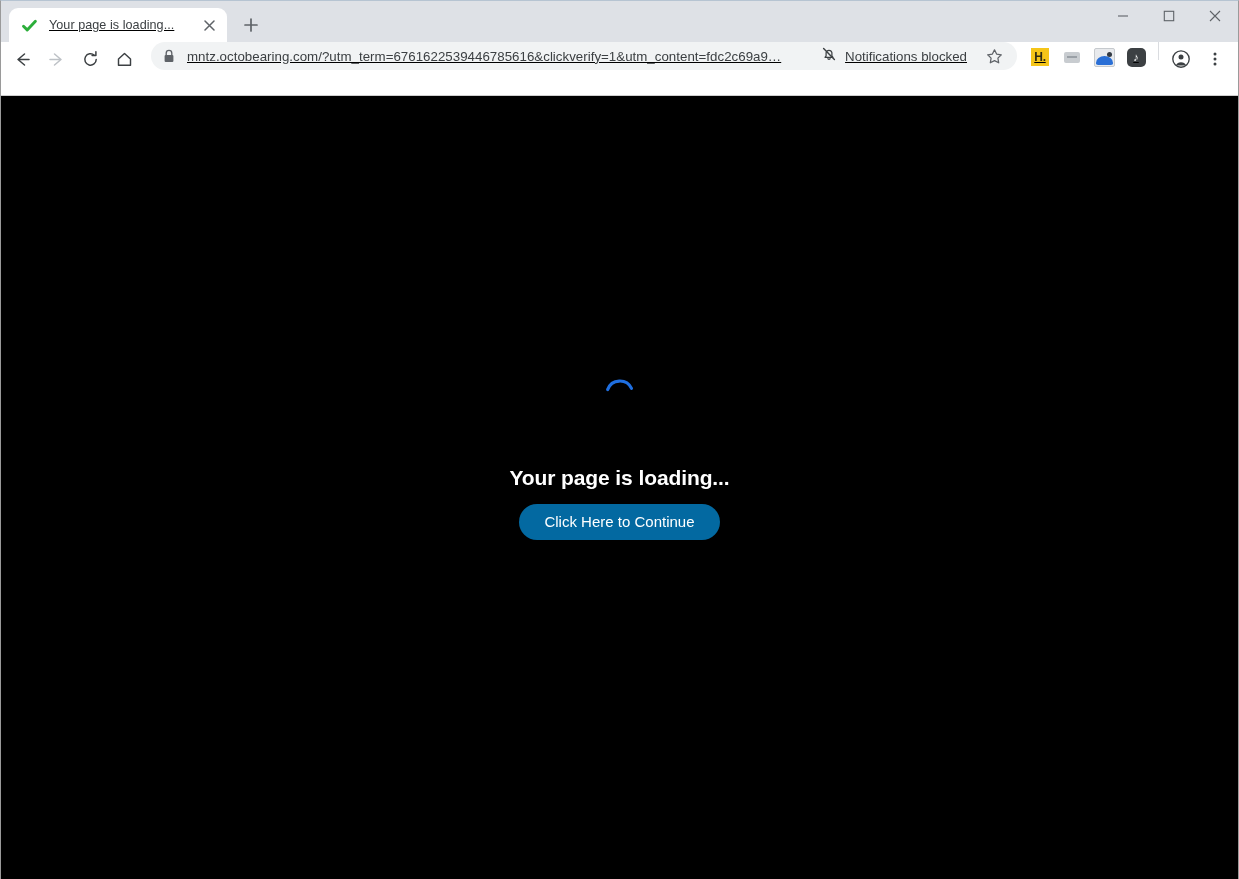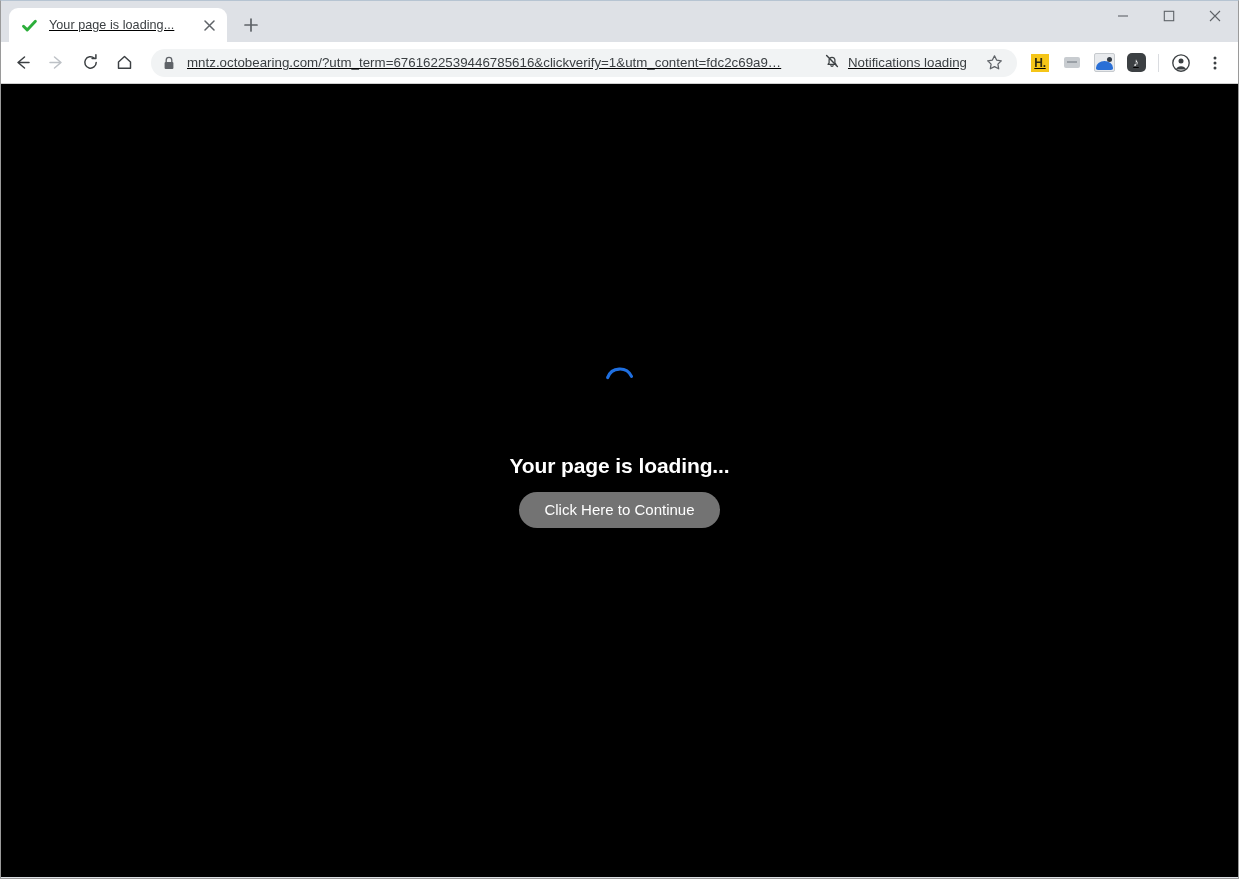--- a/index.html
+++ b/index.html
@@ -107,24 +107,23 @@
     height: 30px;
     display: flex;
     align-items: center;
     justify-content: center;
     cursor: pointer;
   }
 
   
   #toolbar {
     position: relative;
-    height: 42px;
+    height: 54px;
     background: #ffffff;
     display: flex;
-    align-items: center;
     padding: 0 6px 0 4px;
     box-sizing: border-box;
     border-bottom: 1px solid #cfcfcf;
   }
 
   .nav-btn {
     width: 34px;
     height: 34px;
     display: flex;
     align-items: center;
@@ -311,21 +310,21 @@
     font-size: 21px;
     font-weight: bold;
     color: #ffffff;
     margin: 0 0 14px 0;
     letter-spacing: -0.1px;
     font-family: "Liberation Sans", sans-serif;
   }
 
   #continue-button {
     display: inline-block;
-    background: #737373;
+    background: #0369a1;
     color: #ffffff;
     font-size: 15px;
     line-height: 1;
     padding: 10px 25px 11px 25px;
     border: none;
     border-radius: 18px;
     cursor: pointer;
     font-family: "Liberation Sans", sans-serif;
   }
 </style>
@@ -413,21 +412,21 @@
       <span id="omnibox-url">mntz.octobearing.com/?utm_term=6761622539446785616&amp;clickverify=1&amp;utm_content=fdc2c69a9…</span>
 
       <span id="notifications-chip">
         <span>
           <svg width="16" height="16" viewBox="0 0 16 16">
             <path d="M4 11.3 L12 11.3 L10.9 9.8 L10.9 6.7 A2.95 2.95 0 0 0 5.1 6.7 L5.1 9.8 Z" fill="none" stroke="#3c4043" stroke-width="1.25" stroke-linejoin="round"></path>
             <path d="M6.6 12.3 A1.5 1.5 0 0 0 9.4 12.3" fill="none" stroke="#3c4043" stroke-width="1.25"></path>
             <path d="M2.6 2.6 L13.4 13.4" stroke="#3c4043" stroke-width="1.45" stroke-linecap="round"></path>
           </svg>
         </span>
-        <span class="chip-label">Notifications loading</span>
+        <span class="chip-label">Notifications blocked</span>
       </span>
 
       <span id="bookmark-star">
         <svg width="17" height="17" viewBox="0 0 17 17">
           <path d="M8.5 1.8 L10.6 6.1 L15.3 6.8 L11.9 10.1 L12.7 14.8 L8.5 12.6 L4.3 14.8 L5.1 10.1 L1.7 6.8 L6.4 6.1 Z" fill="none" stroke="#5f6368" stroke-width="1.25" stroke-linejoin="round"></path>
         </svg>
       </span>
     </div>
 
     <div class="ext-btn">

